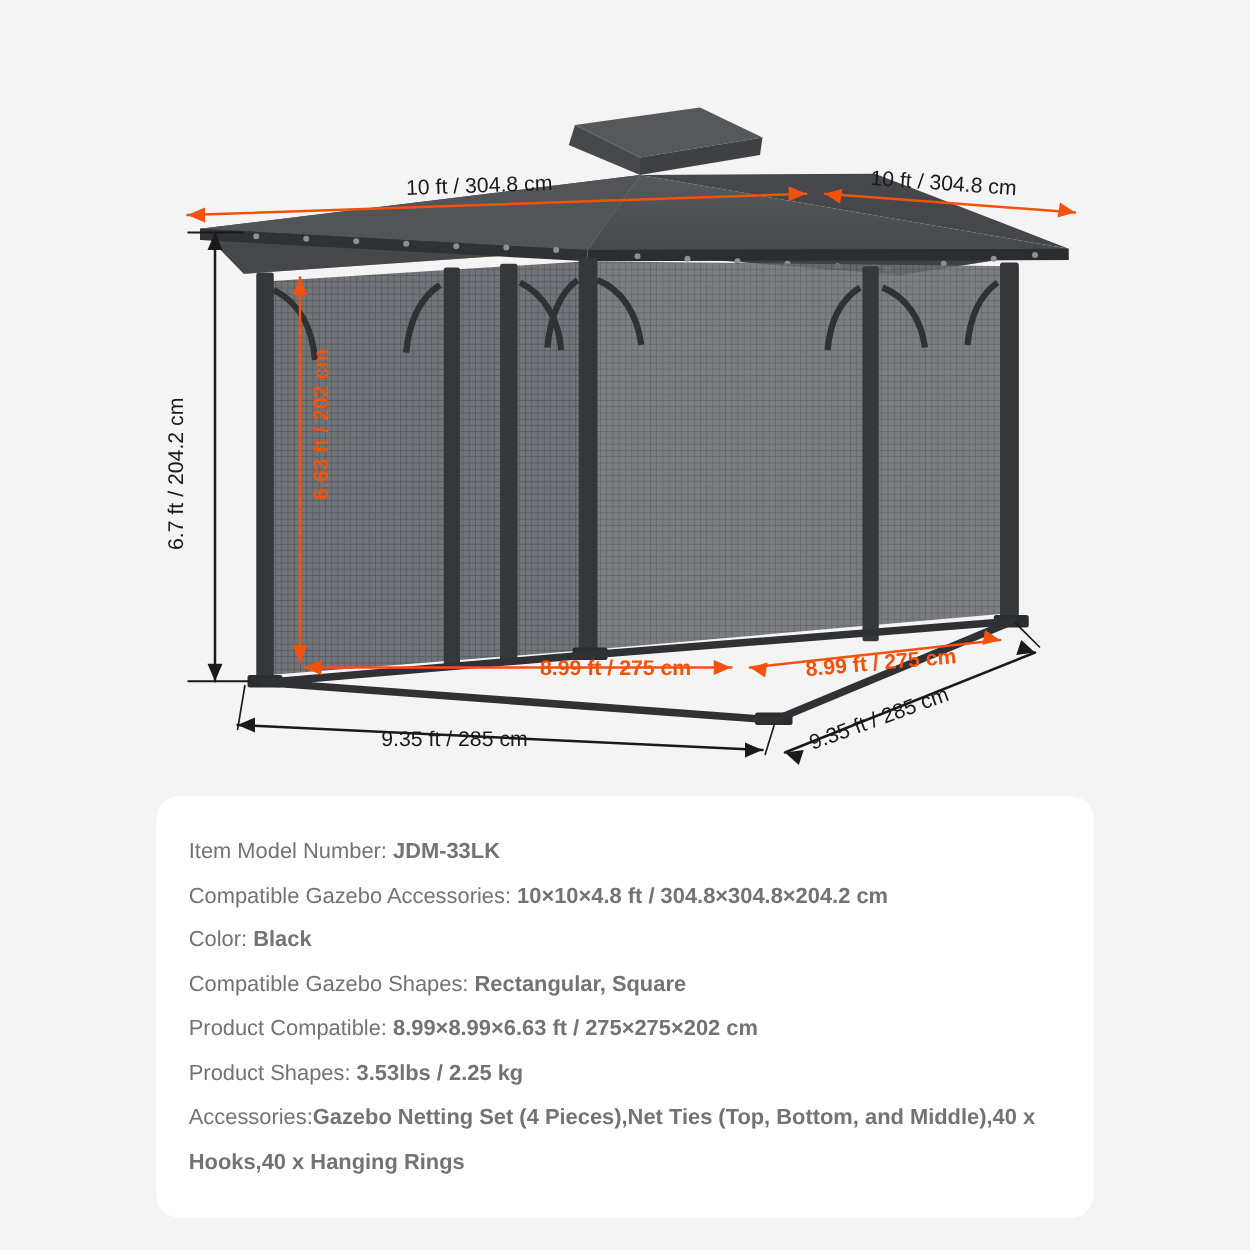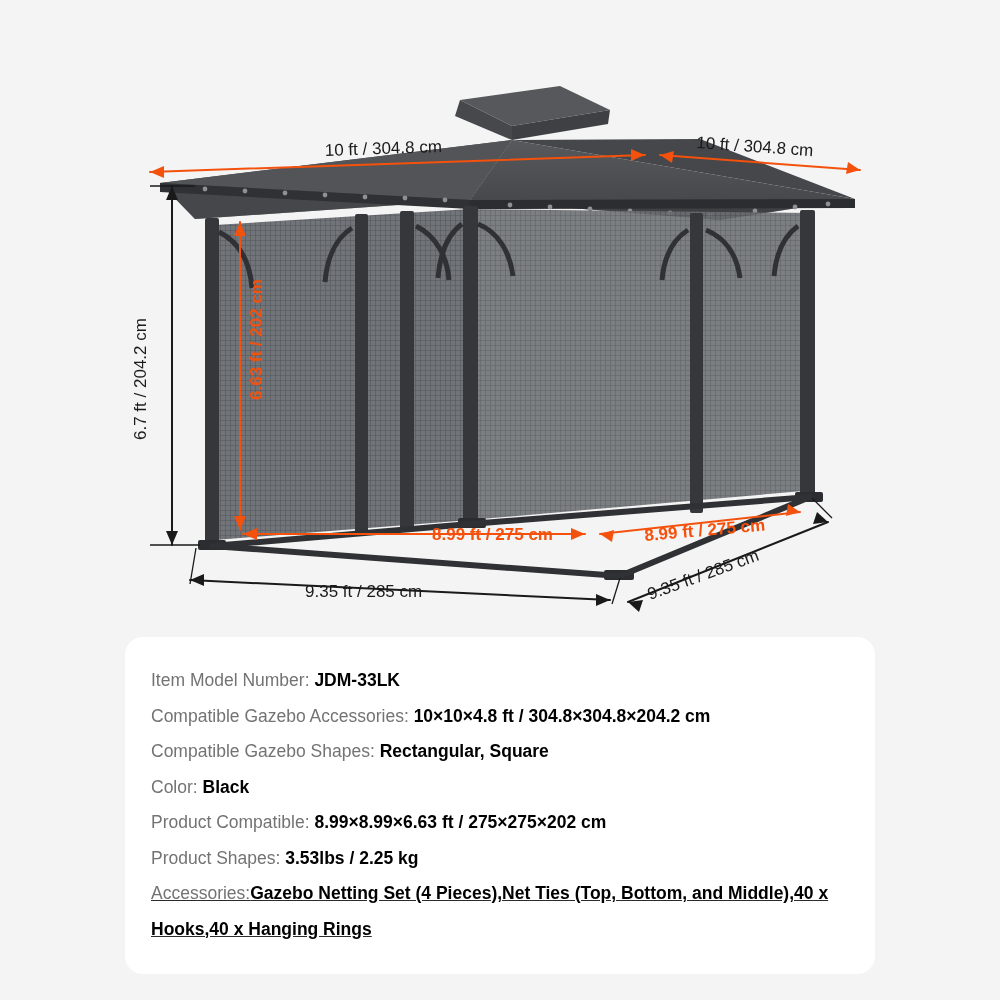--- a/index.html
+++ b/index.html
@@ -48,28 +48,27 @@
   .spec-row {
     font-size: 17.5px;
     line-height: 35.5px;
     color: #2b2b2b;
     white-space: nowrap;
   }
   .spec-row .label {
     color: #737373;
   }
   .spec-row .value {
-    color: #000000;
+    color: #737373;
     font-weight: bold;
   }
   .spec-row.accessories {
     white-space: normal;
     width: 690px;
     line-height: 35.5px;
-    text-decoration: underline;
   }
 </style>
 </head>
 <body>
 
 <div class="page">
 
   <div class="illustration">
     <svg width="1000" height="640" viewBox="0 0 1000 640" xmlns="http://www.w3.org/2000/svg">
       <defs>
@@ -250,25 +249,25 @@
 
     <div class="spec-row">
       <span class="label">Item Model Number: </span><span class="value">JDM-33LK</span>
     </div>
 
     <div class="spec-row">
       <span class="label">Compatible Gazebo Accessories: </span><span class="value">10×10×4.8 ft / 304.8×304.8×204.2 cm</span>
     </div>
 
     <div class="spec-row">
+      <span class="label">Color: </span><span class="value">Black</span>
+    </div>
+
+    <div class="spec-row">
       <span class="label">Compatible Gazebo Shapes: </span><span class="value">Rectangular, Square</span>
-    </div>
-
-    <div class="spec-row">
-      <span class="label">Color: </span><span class="value">Black</span>
     </div>
 
     <div class="spec-row">
       <span class="label">Product Compatible: </span><span class="value">8.99×8.99×6.63 ft / 275×275×202 cm</span>
     </div>
 
     <div class="spec-row">
       <span class="label">Product Shapes: </span><span class="value">3.53lbs / 2.25 kg</span>
     </div>
 

